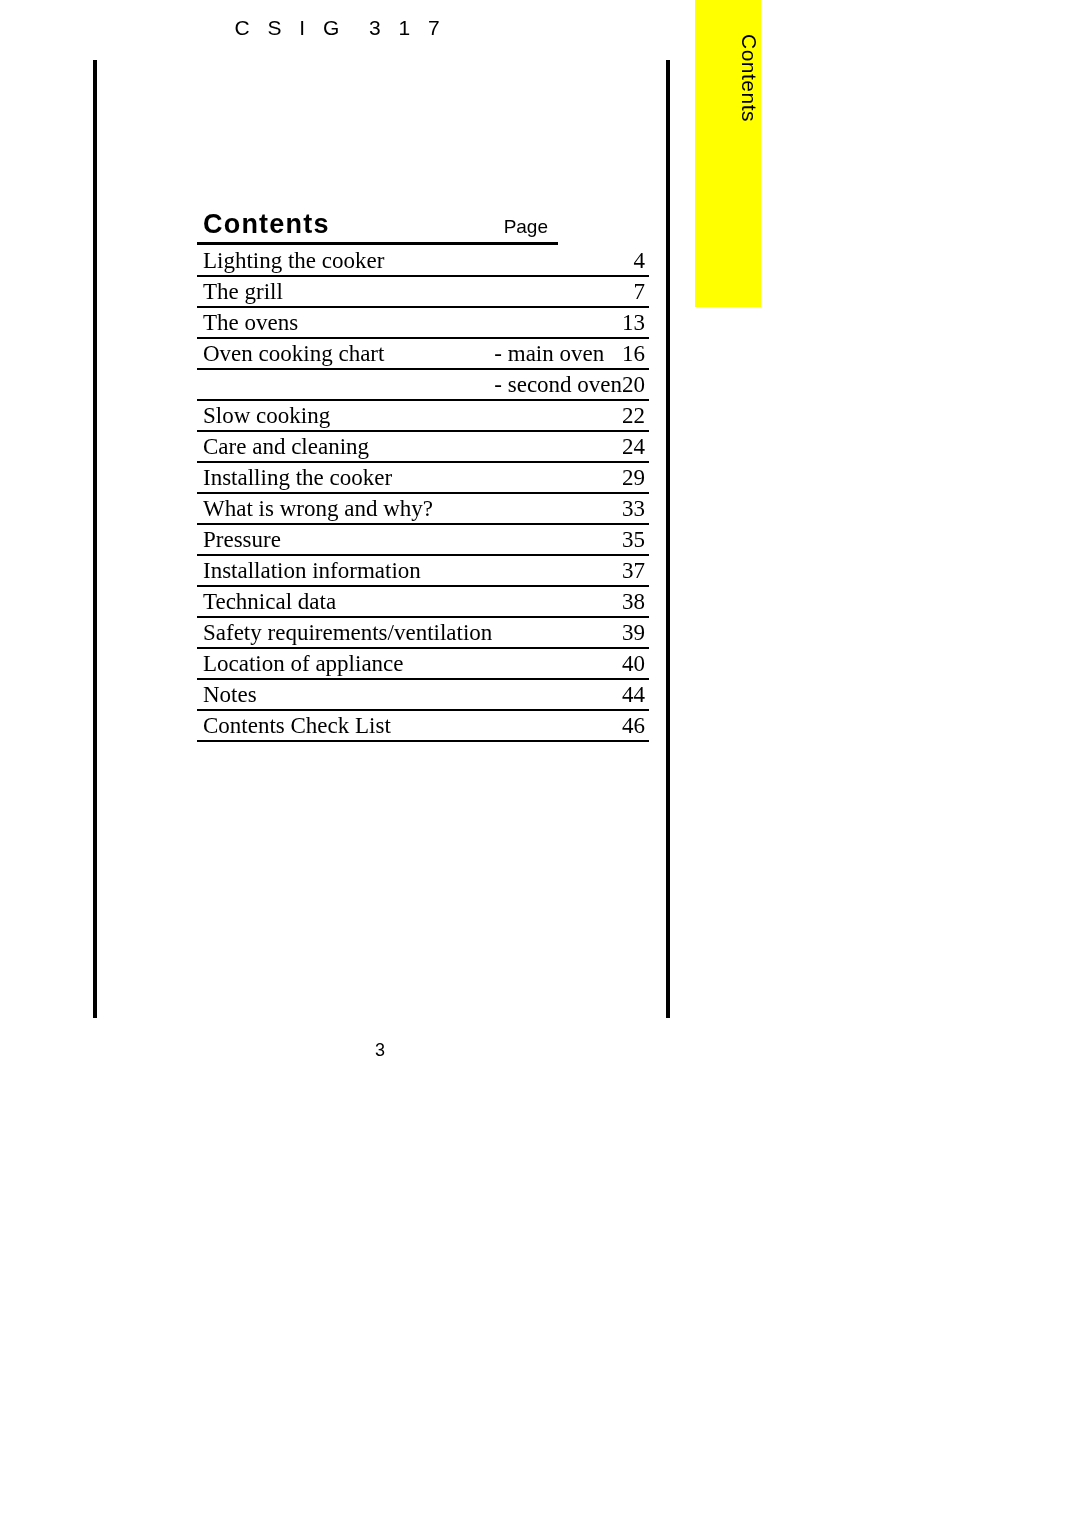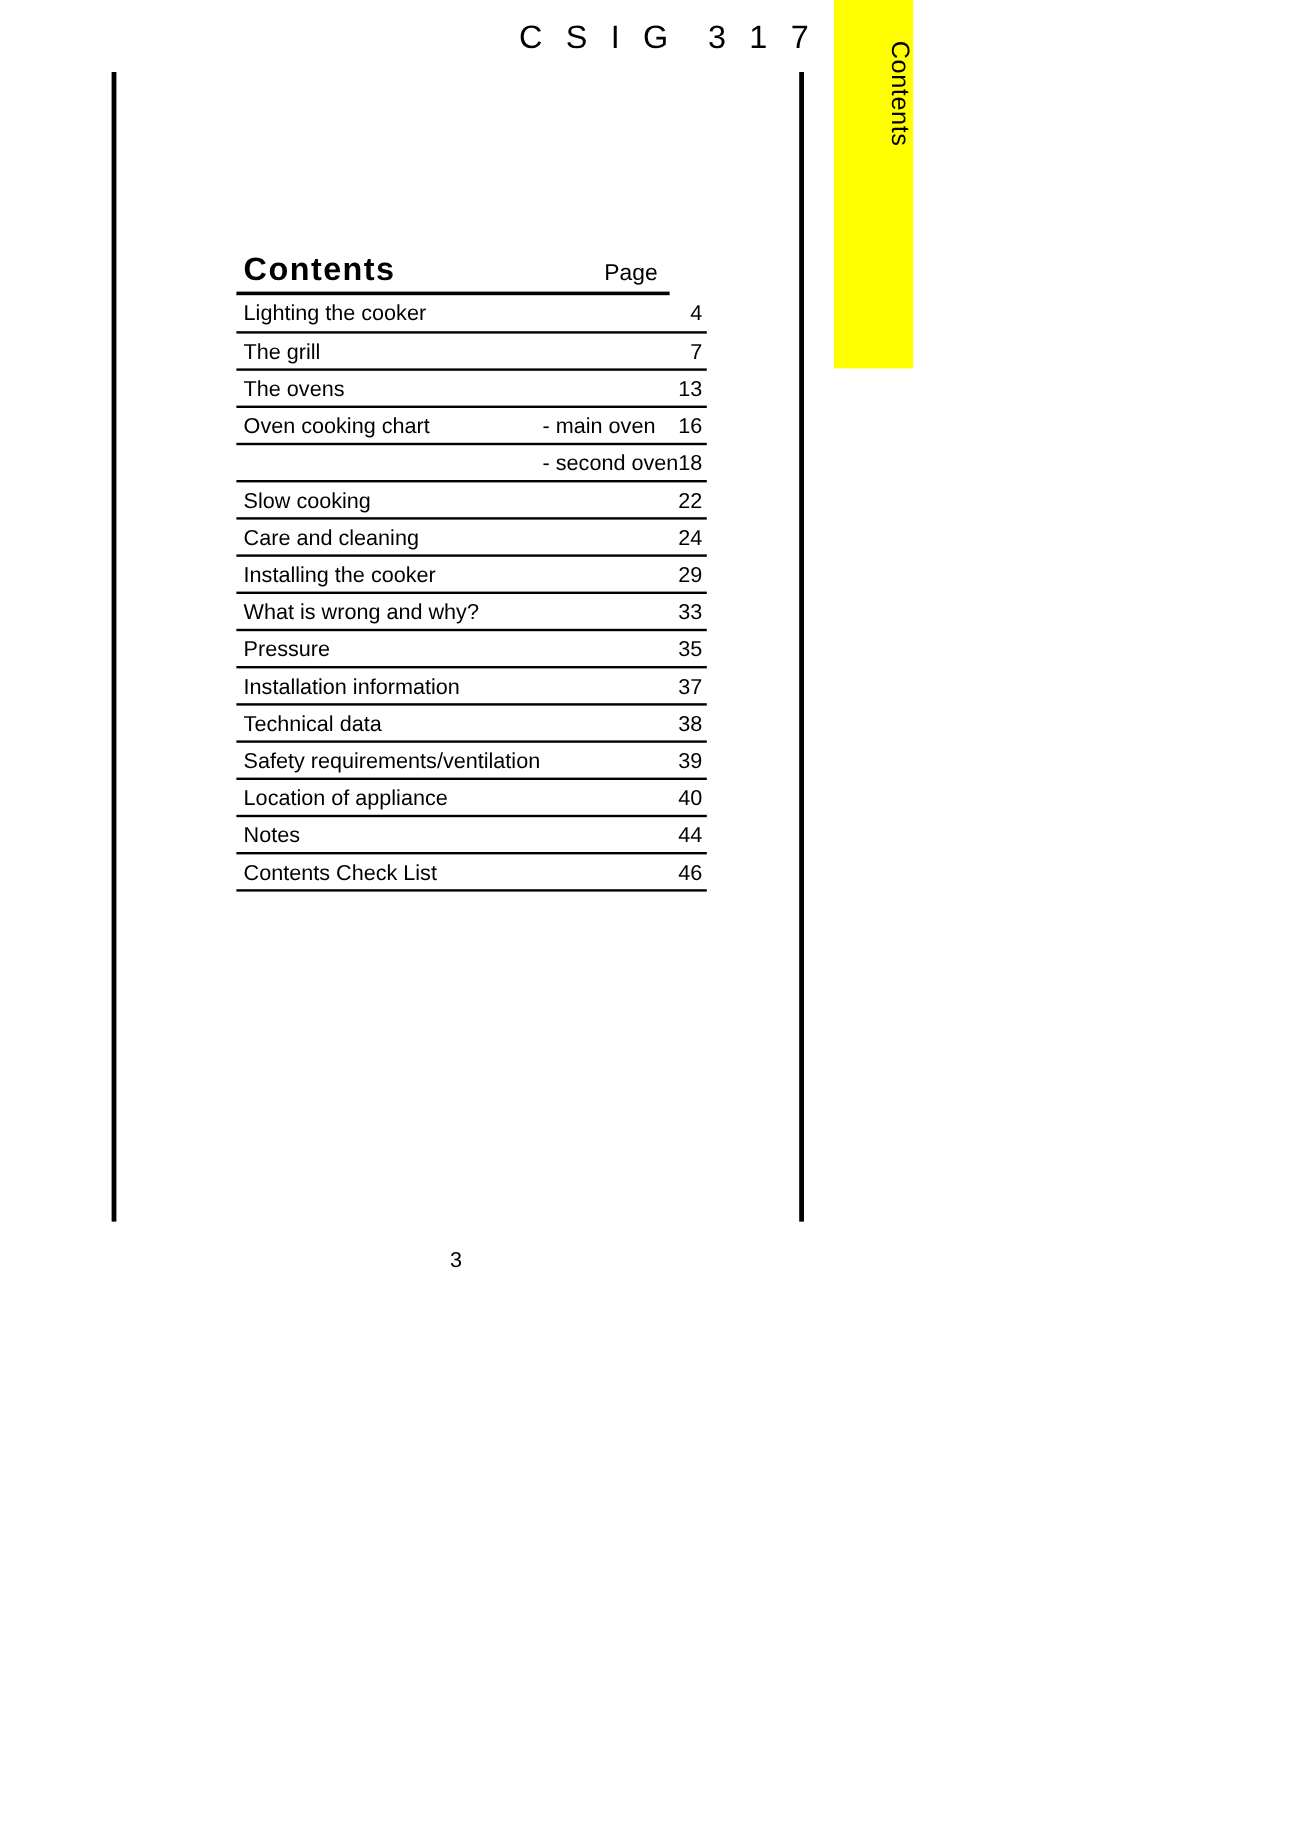--- a/index.html
+++ b/index.html
@@ -15,22 +15,22 @@
     color: #000000;
     overflow: hidden;
   }
 
   
   .doc-header {
     position: absolute;
     left: 0;
     top: 16px;
     width: 680px;
-    text-align: right;
-    font-size: 27px;
+    text-align: center;
+    font-size: 21px;
     letter-spacing: 6px;
     color: #000;
     white-space: pre;
   }
 
   
   .tab {
     position: absolute;
     left: 695px;
     top: 0px;
@@ -92,24 +92,25 @@
 
   .toc-table {
     width: 100%;
     border-collapse: collapse;
   }
   .toc-table tr {
     height: 31px;
   }
   .toc-table td {
     border-bottom: 2px solid #000;
-    font-size: 18px;
+    font-size: 23px;
     line-height: 1;
     padding: 0;
     vertical-align: middle;
+    font-family: Liberation Serif, serif;
   }
   td.c-title {
     padding-left: 6px;
     white-space: nowrap;
   }
   td.c-sub {
     padding-left: 2px;
     white-space: nowrap;
   }
   td.c-page {
@@ -166,21 +167,21 @@
           <td class="c-page">13</td>
         </tr>
         <tr>
           <td class="c-title">Oven cooking chart</td>
           <td class="c-sub">- main oven</td>
           <td class="c-page">16</td>
         </tr>
         <tr>
           <td class="c-title"></td>
           <td class="c-sub">- second oven</td>
-          <td class="c-page">18</td>
+          <td class="c-page">20</td>
         </tr>
         <tr>
           <td class="c-title">Slow cooking</td>
           <td class="c-sub"></td>
           <td class="c-page">22</td>
         </tr>
         <tr>
           <td class="c-title">Care and cleaning</td>
           <td class="c-sub"></td>
           <td class="c-page">24</td>

